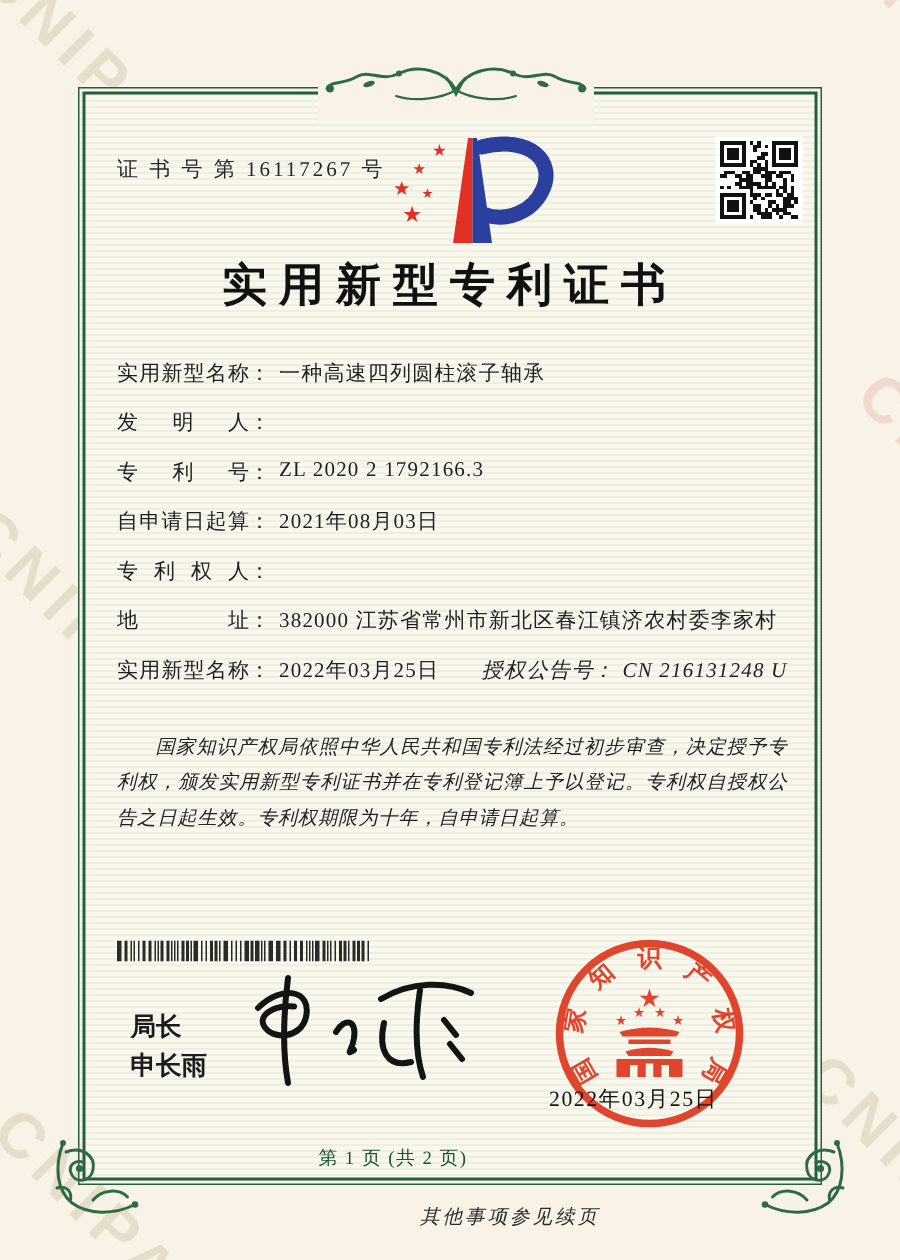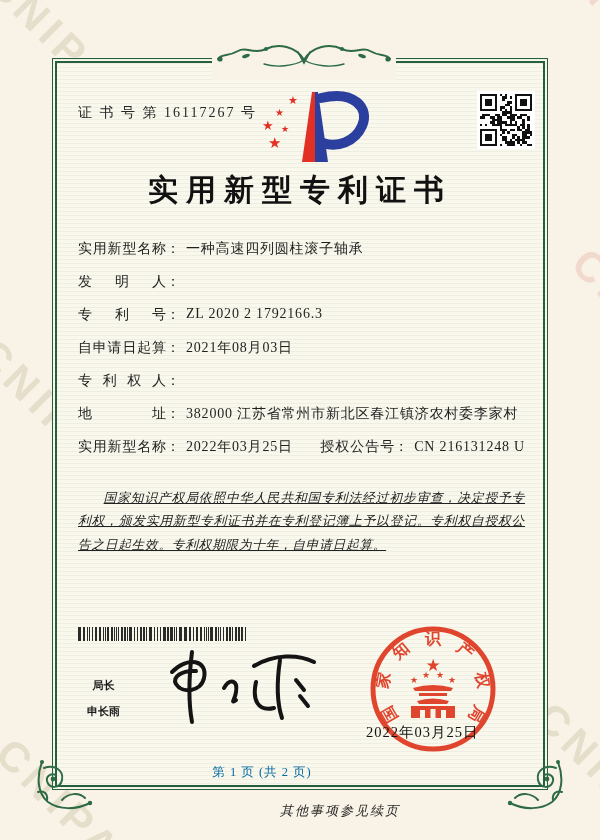--- a/index.html
+++ b/index.html
@@ -43,38 +43,38 @@
   }
   .qr-wrap{position:absolute;left:477px;top:91px;background:#fff;padding:3px;line-height:0;}
   .fields{position:absolute;left:78px;top:240px;width:447px;}
   .frow{display:flex;align-items:flex-start;height:22px;margin-bottom:11px;font-size:14px;}
   .flabel{
     display:inline-block;width:88px;text-align:justify;text-align-last:justify;
     -moz-text-align-last:justify;letter-spacing:0;flex:none;
   }
   .fcolon{flex:none;margin-right:6px;}
   .fvalue{letter-spacing:.8px;white-space:nowrap;}
-  .fpair2{display:flex;align-items:baseline;margin-left:auto;}
+  .fpair2{display:flex;align-items:baseline;margin-left:auto;font-style:italic;}
   .fpair2 .flabel{width:74px;}
   .paras{
     position:absolute;left:78px;top:487px;width:447px;
     font-size:12.8px;line-height:1.83;text-align:justify;
     font-style:italic;letter-spacing:.6px;color:#222;
   }
-  .paras p{margin:0;text-indent:2em;text-decoration:underline;}
+  .paras p{margin:0;text-indent:2em;}
   .barcode-wrap{position:absolute;left:78px;top:627px;line-height:0;}
   .signer{position:absolute;left:87px;top:672px;font-family:"Liberation Sans","DejaVu Sans",sans-serif;
-    font-size:11px;font-weight:600;color:#1c1c1c;line-height:26px;text-align:center;}
+    font-size:17px;font-weight:600;color:#1c1c1c;line-height:26px;}
   .signature{position:absolute;left:158px;top:638px;}
   .seal{position:absolute;left:361px;top:617px;opacity:.93;}
   .seal-date{
     position:absolute;left:366px;top:723px;font-size:14.5px;letter-spacing:1px;
     color:#141414;z-index:5;white-space:nowrap;
   }
-  .page-info{position:absolute;left:0;top:764px;width:524px;text-align:center;font-size:12.5px;letter-spacing:1px;color:#0369a1;}
+  .page-info{position:absolute;left:0;top:764px;width:524px;text-align:center;font-size:12.5px;letter-spacing:1px;color:#14532d;}
   .footer-note{
     position:absolute;left:0;top:802px;width:600px;text-align:center;
     font-size:13px;font-style:italic;letter-spacing:2px;color:#2a2a2a;padding-left:40px;
   }
   svg text.sealch{font-family:"Liberation Serif","DejaVu Serif",serif;font-weight:bold;}
 </style>
 </head>
 <body style="--bg_outer: #f8f3e6; --bg_inner: #faf7ec; --frame_green: #265f3e; --ornament_green: #2e6b45; --seal_red: #df3820; --logo_red: #e33024; --logo_blue: #2b3f9e; --text_dark: #1f1f1f;">
 
 <div class="wm small" style="left:-28px;top:8px;">CNIPA</div>

